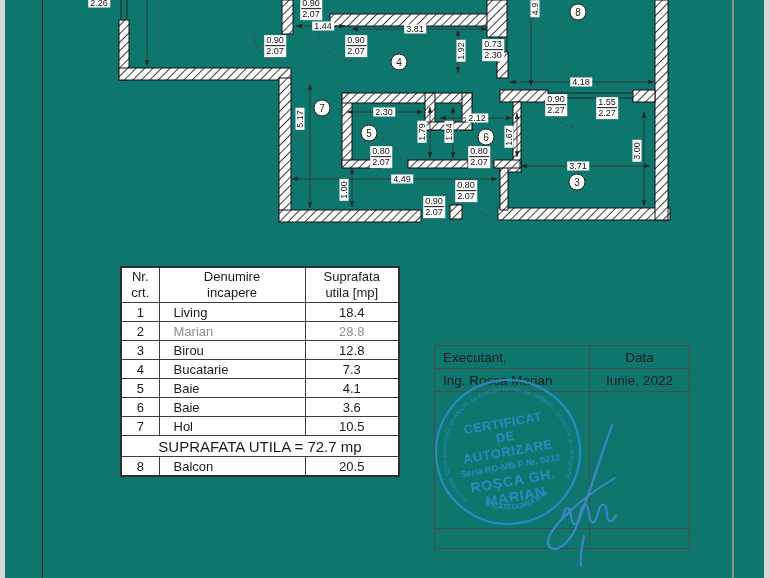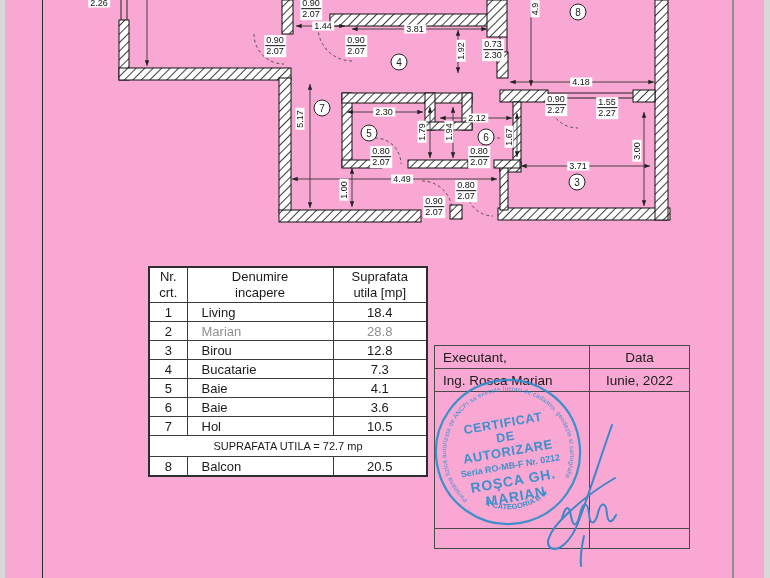--- a/index.html
+++ b/index.html
@@ -1,45 +1,45 @@
 <!DOCTYPE html>
 <html style="--stamp-blue: #2a8ec9; --signature-blue: #3f86c9; --muted-text: #8f8f8f;"><head>
 <meta charset="utf-8">
 <style>
   html,body{margin:0;padding:0;background:#ffffff;}
-  .screen{position:relative;width:770px;height:578px;overflow:hidden;background:#f9a8d4;
+  .screen{position:relative;width:770px;height:578px;overflow:hidden;background:#0f766e;
           font-family:"Liberation Sans",sans-serif;color:#1a1a1a;}
   .edge-strip{position:absolute;top:0;height:578px;background:#d8d8d8;}
   .frame-left{position:absolute;left:42px;top:0;width:1px;height:578px;background:#2b2b2b;}
   .frame-right{position:absolute;left:732px;top:0;width:2px;height:578px;background:#8f8f8f;}
 
   
   .plan-svg{position:absolute;left:0;top:0;}
   .dim{position:absolute;transform:translate(-50%,-50%);font-size:9px;line-height:1;
        background:#fff;padding:0 2px;white-space:nowrap;color:#111;}
   .dim.v{transform:translate(-50%,-50%) rotate(-90deg);}
   .frac{position:absolute;transform:translate(-50%,-50%);text-align:center;font-size:9px;
         line-height:1.15;background:#fff;padding:0 1px;color:#111;}
   .frac .ft{display:block;border-bottom:1px solid #111;padding:0 1px;}
   .frac .fb{display:block;}
   .room{position:absolute;transform:translate(-50%,-50%);width:15px;height:15px;
         border:1.2px solid #222;border-radius:50%;background:#fff;text-align:center;
         line-height:15px;font-size:10px;}
 
   
   .area-table{position:absolute;left:120px;top:266px;border-collapse:collapse;
-              table-layout:fixed;background:#fff;margin-left:28px;}
+              table-layout:fixed;background:#fff;}
   .area-table td{border:1px solid #3c3c3c;font-size:13px;height:18px;padding:0 2px;
                  vertical-align:middle;}
   .area-table{border:2px solid #2e2e2e;}
   .area-table td.hd{text-align:center;font-size:13px;line-height:1.25;height:34px;}
   .area-table td.nr{text-align:center;}
   .area-table td.nm{text-align:left;padding-left:14px;}
   .area-table td.ar{text-align:center;}
-  .area-table td.tot{text-align:center;font-size:11px;height:20px;}
+  .area-table td.tot{text-align:center;font-size:15px;height:20px;}
   .muted{color:var(--muted-text,#8f8f8f);}
 
   
   .sign-table{position:absolute;left:434px;top:345px;border-collapse:collapse;
               table-layout:fixed;background:transparent;}
   .sign-table td{border:1px solid #4a4a4a;font-size:13.5px;padding:0 2px;vertical-align:middle;}
   .sign-table td.lbl{text-align:left;padding-left:8px;}
   .sign-table td.ctr{text-align:center;}
   .stamp-layer{position:absolute;left:0;top:0;pointer-events:none;}
 </style>

